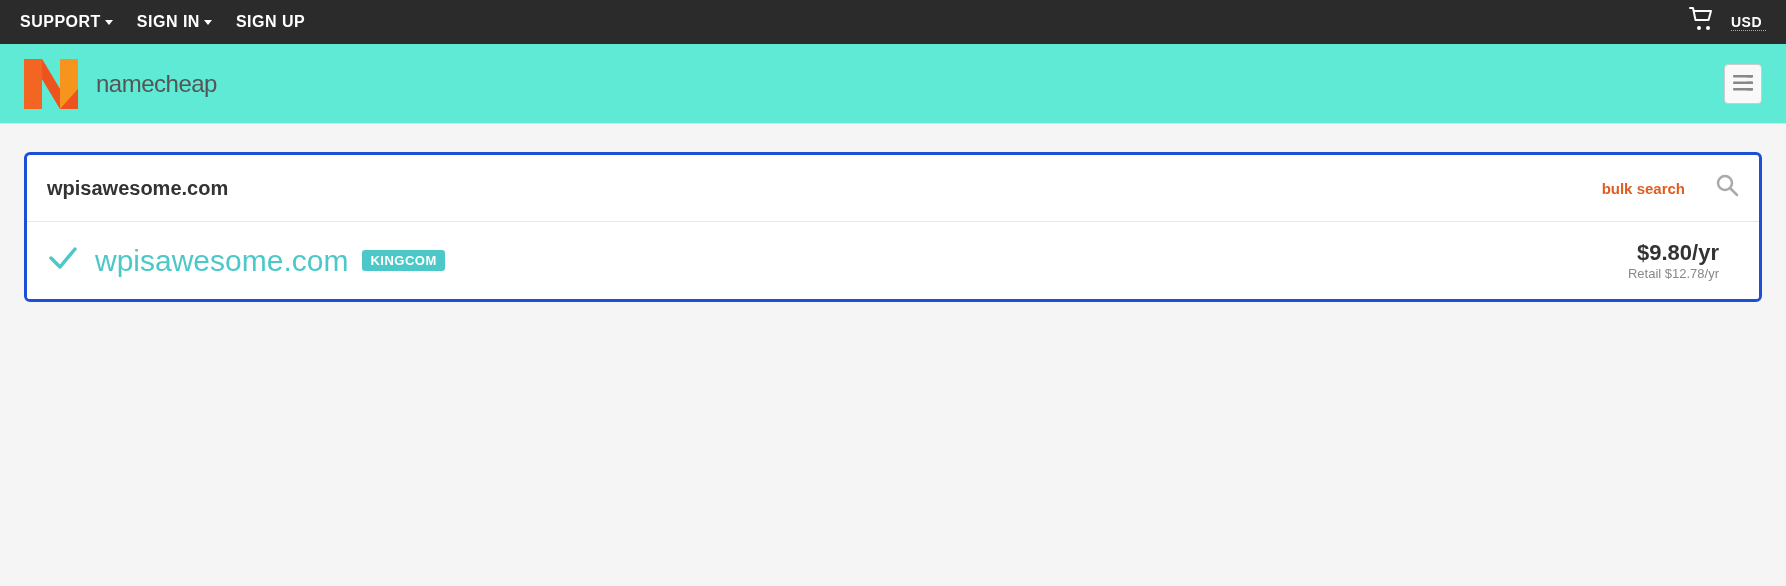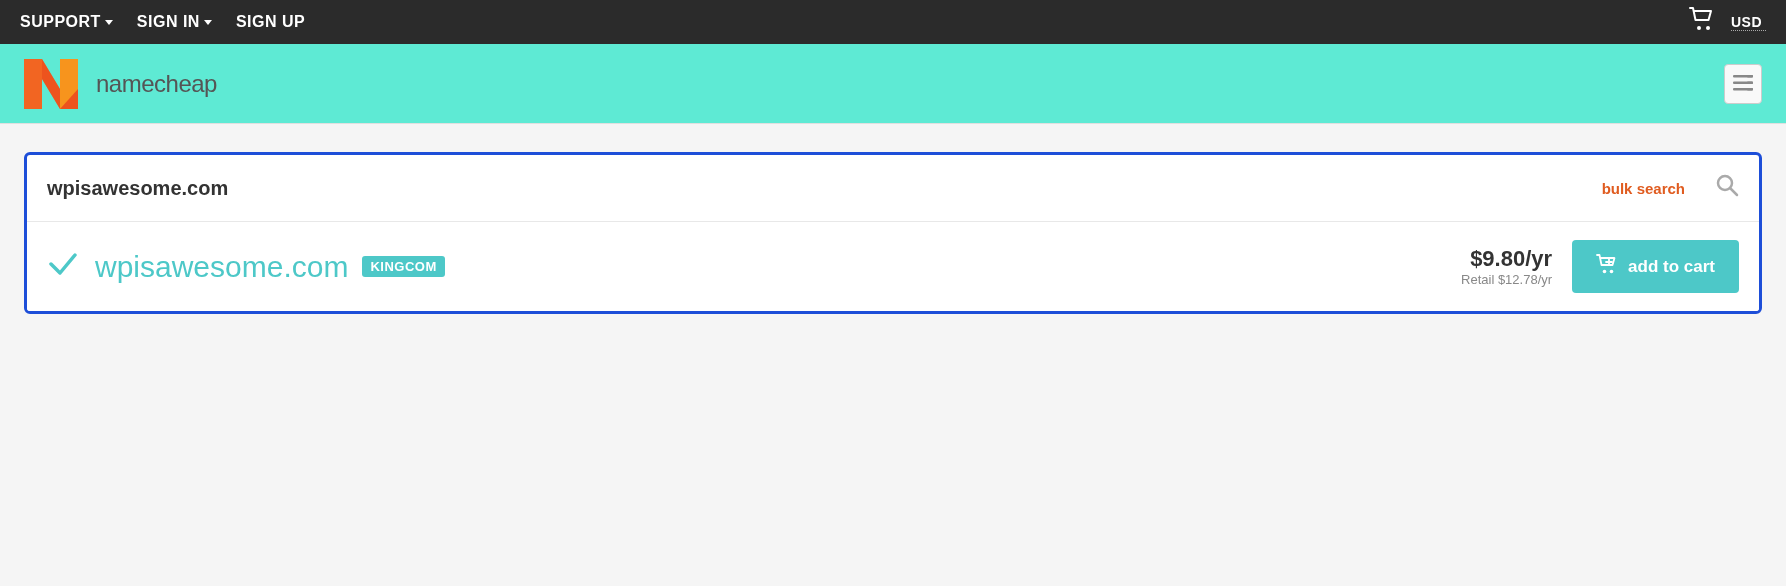--- a/index.html
+++ b/index.html
@@ -268,28 +268,16 @@
         </svg>
       </span>
       <span class="domain-result-name">wpisawesome.com</span>
       <span class="registrar-badge">KINGCOM</span>
 
       <div class="price-area">
         <div class="price-main">$9.80/yr</div>
         <div class="price-retail">Retail $12.78/yr</div>
       </div>
 
-      <button class="add-to-cart-btn">
-        <span class="cart-btn-icon">
-          <svg width="22" height="20" viewBox="0 0 22 20" fill="none" xmlns="http://www.w3.org/2000/svg">
-            <path d="M1 1h2.5l2 10h11l2-7H5" stroke="white" stroke-width="1.8" stroke-linecap="round" stroke-linejoin="round" fill="none"></path>
-            <circle cx="8.5" cy="17.5" r="1.8" fill="white"></circle>
-            <circle cx="15.5" cy="17.5" r="1.8" fill="white"></circle>
-            <line x1="13" y1="5" x2="13" y2="11" stroke="white" stroke-width="1.8" stroke-linecap="round"></line>
-            <line x1="10" y1="8" x2="16" y2="8" stroke="white" stroke-width="1.8" stroke-linecap="round"></line>
-          </svg>
-        </span>
-        <span>add to cart</span>
-      </button>
     </div>
 
   </div>
 </div>
 
 </body></html>

